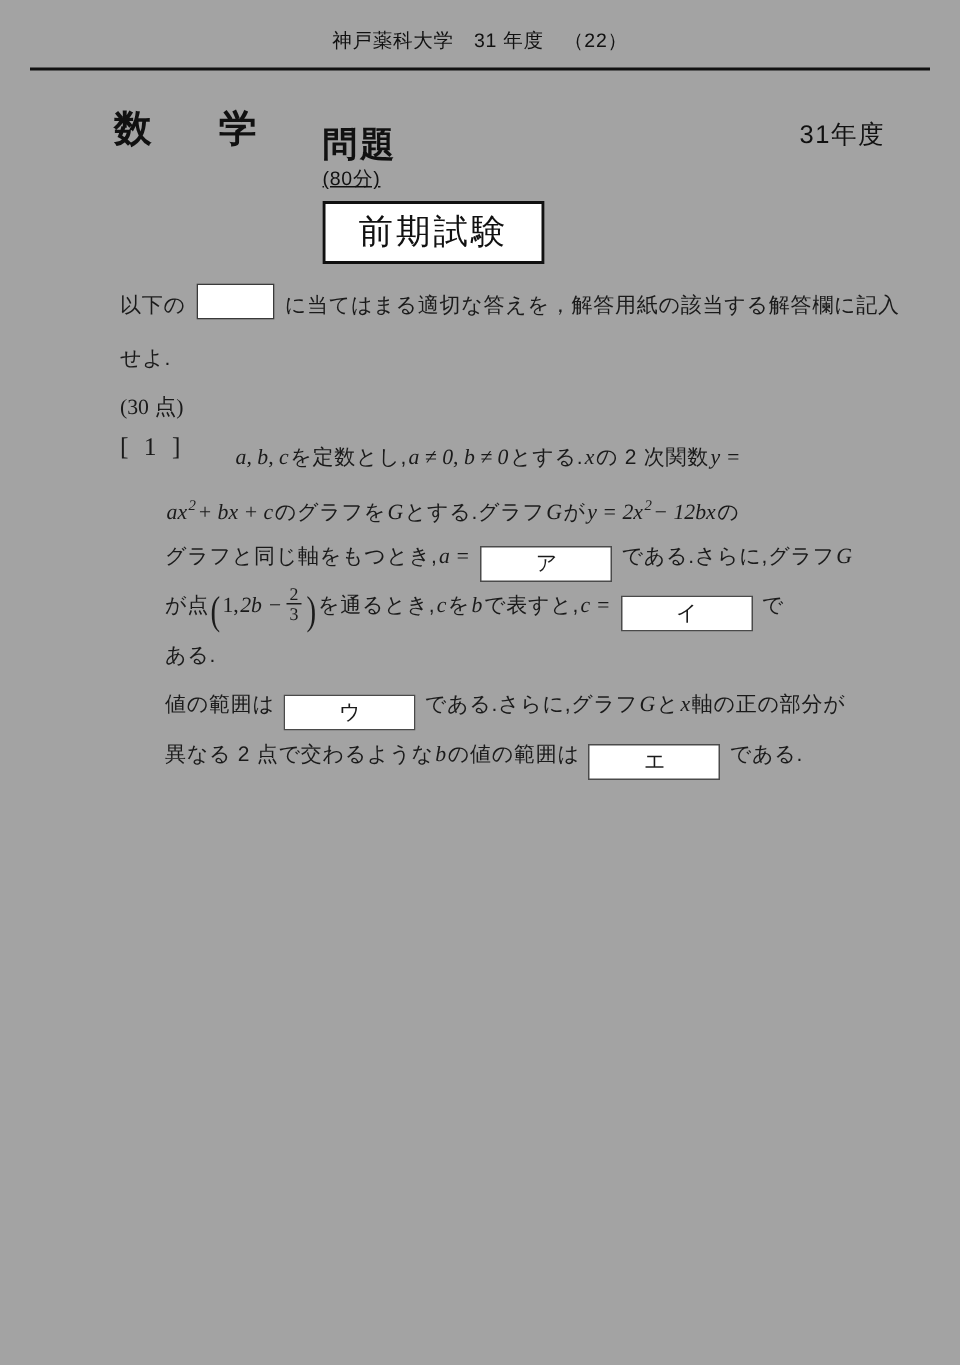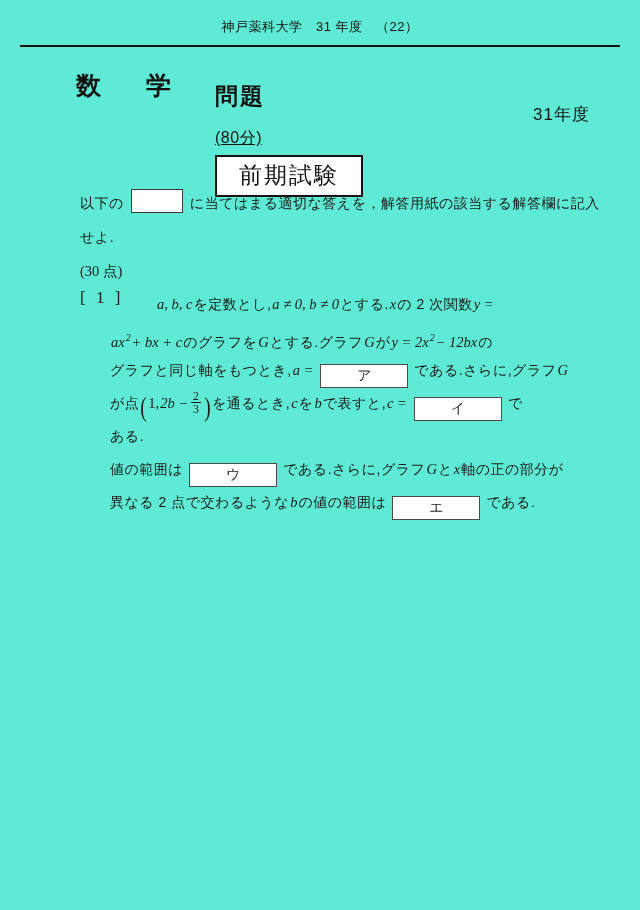--- a/index.html
+++ b/index.html
@@ -12,21 +12,21 @@
     height: 910px;
     position: relative;
     font-family: "Liberation Serif", "DejaVu Serif", serif;
     color: #1a1a1a;
     overflow: hidden;
   }
 
   .page {
     position: absolute;
     inset: 0;
-    background: #5eead4;
+    background: #a3a3a3;
   }
 
   
   .doc-header {
     position: absolute;
     top: 18px;
     left: 0;
     width: 640px;
     text-align: center;
     font-family: "Liberation Sans", "DejaVu Sans", sans-serif;
@@ -71,41 +71,41 @@
   .center-title {
     font-family: "Liberation Sans", "DejaVu Sans", sans-serif;
     font-size: 23px;
     font-weight: 700;
     letter-spacing: 2px;
     color: #111;
     line-height: 1.05;
   }
   .center-duration {
     font-family: "Liberation Sans", "DejaVu Sans", sans-serif;
-    font-size: 16px;
-    color: #111;
-    margin-top: 20px;
+    font-size: 13px;
+    color: #111;
+    margin-top: 2px;
     letter-spacing: 0.5px;
     text-decoration: underline;
   }
   .exam-type-box {
     display: inline-block;
     margin-top: 6px;
     border: 2px solid #111;
     padding: 3px 22px 4px 22px;
     font-family: Liberation Mono, monospace;
     font-size: 23px;
     letter-spacing: 2px;
     color: #111;
     background: #fff;
   }
   .year-right {
     position: absolute;
     right: 50px;
-    top: 41px;
+    top: 16px;
     font-family: "Liberation Sans", "DejaVu Sans", sans-serif;
     font-size: 17px;
     letter-spacing: 1px;
     color: #111;
   }
 
   
   .instructions {
     position: absolute;
     left: 80px;

